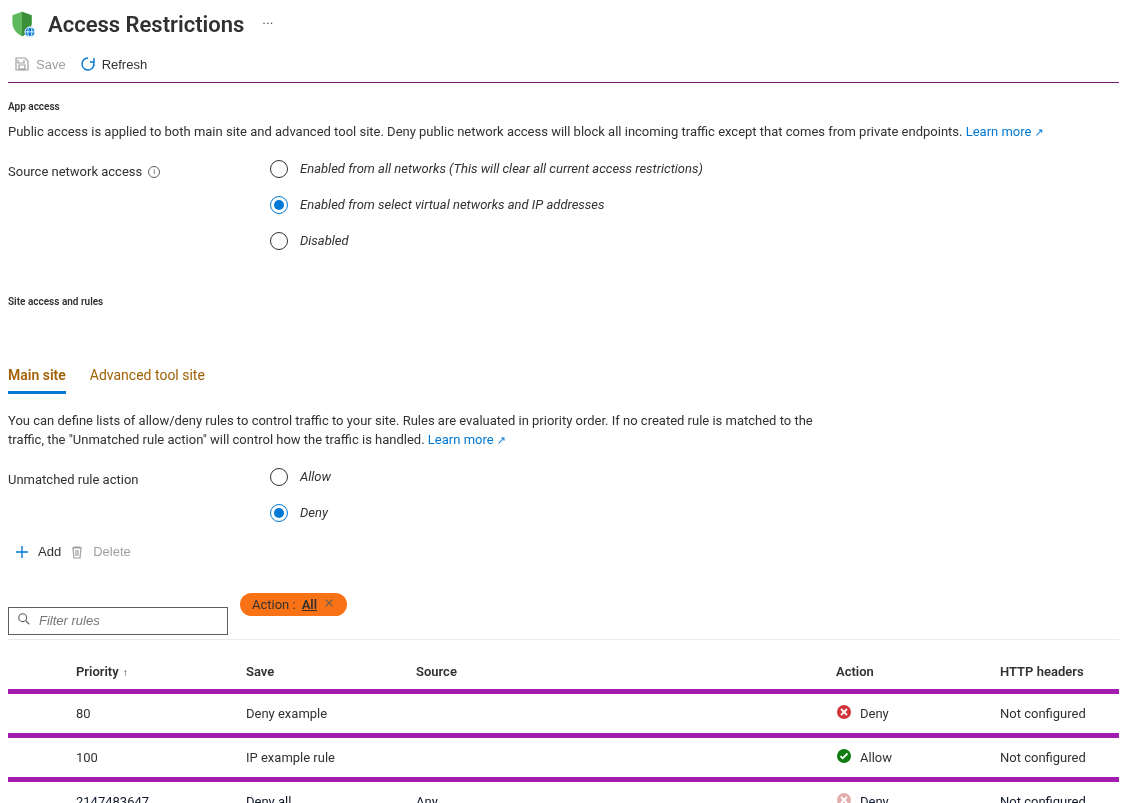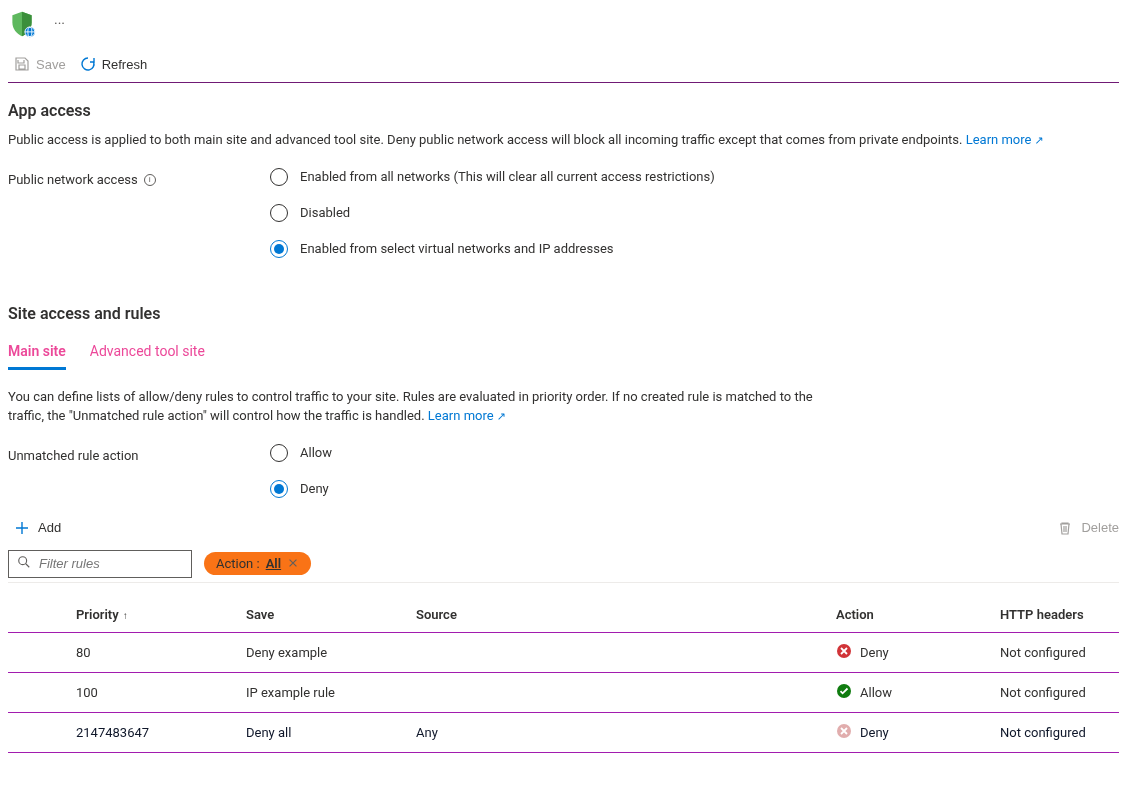--- a/index.html
+++ b/index.html
@@ -12,47 +12,47 @@
     }
     .header-row { display: flex; align-items: center; gap: 12px; padding: 4px 0 12px 0; }
     .shield-icon { width: 28px; height: 28px; position: relative; }
     .page-title { font-size: 22px; font-weight: 600; }
     .more-dots { color:#605e5c; font-size:14px; margin-left:6px; cursor:pointer;}
     .toolbar { display:flex; align-items:center; gap:14px; padding:6px 2px 10px 6px; border-bottom:1px solid #701a75; }
     .tool-btn { display:flex; align-items:center; gap:6px; font-size:13px; background:none; border:none; cursor:pointer; color:#323130;}
     .tool-btn.disabled { color:#a19f9d; cursor:default;}
     .tool-ic{ width:16px; height:16px; display:inline-block;}
     .section { padding-top:18px; }
-    .section-title { font-weight:600; font-size:16px; margin-bottom:10px;}
+    .section-title { font-weight:600; font-size:10px; margin-bottom:10px;}
     .section-desc { font-size:13px; color:#323130; line-height:1.5;}
     .link { color:#0078d4; text-decoration:none; cursor:pointer;}
     .ext-icon{font-size:11px; margin-left:3px;}
     .form-row { display:flex; margin-top:18px;}
     .form-label-col { width:262px; font-size:13px; padding-top:4px; display:flex; align-items:flex-start; gap:6px;}
     .info-circle{ width:12px; height:12px; border:1px solid #605e5c; border-radius:50%; display:inline-flex; align-items:center; justify-content:center; font-size:8px; color:#605e5c; margin-top:2px;}
     .radio-group { display:flex; flex-direction:column; gap:18px;}
-    .radio-row { display:flex; align-items:center; gap:12px; cursor:pointer;}
+    .radio-row { display:flex; align-items:center; gap:12px; cursor:pointer;font-style:italic;}
     .radio { width:18px; height:18px; border:1px solid #323130; border-radius:50%; position:relative; flex-shrink:0;}
     .radio.selected { border-color:#0078d4;}
     .radio.selected::after { content:""; position:absolute; width:10px; height:10px; background:#0078d4; border-radius:50%; top:3px; left:3px;}
     .tabs-row { display:flex; gap:24px; margin-top:14px; border-bottom:0; }
-    .tab { padding:6px 0 8px 0; font-size:14px; cursor:pointer; color:#ec4899;}
+    .tab { padding:6px 0 8px 0; font-size:14px; cursor:pointer; color:#a16207;margin-top:40px;}
     .tab.active { font-weight:600; border-bottom:3px solid #0078d4; margin-bottom:-1px;}
     .tab-desc { margin-top:18px; max-width:830px; line-height:1.5;}
-    .rules-toolbar { display:flex; align-items:center; gap:16px; padding:22px 0 10px 6px;justify-content:space-between;}
+    .rules-toolbar { display:flex; align-items:center; gap:8px; padding:22px 0 10px 6px;}
     .rtb-btn { display:flex; align-items:center; gap:8px; background:none; border:none; font-size:13px; cursor:pointer; color:#323130;}
     .rtb-btn.disabled{ color:#a19f9d; cursor:default;}
     .rtb-ic{ width:16px; height:16px; display:inline-block;}
     .filter-row { display:flex; align-items:center; gap:12px; padding:4px 0 4px 0; border-bottom:1px solid #edebe9;}
-    .search-box { display:flex; align-items:center; gap:8px; width:184px; height:28px; border:1px solid #605e5c; padding:0 8px;}
+    .search-box { display:flex; align-items:center; gap:8px; width:220px; height:28px; border:1px solid #605e5c; padding:0 8px;margin-top:33px;}
     .search-box input { border:none; outline:none; font-size:13px; width:100%; font-style:italic; color:#605e5c; background:transparent;}
     .pill { display:flex; align-items:center; gap:6px; background:#f97316; color:#323130; font-size:13px; padding:4px 10px 4px 12px; border-radius:14px;}
     .pill .pill-x { width:14px; height:14px; cursor:pointer;}
     table.rules { width:100%; border-collapse:collapse; margin-top:14px; table-layout:fixed;}
-    table.rules th, table.rules td { text-align:left; font-size:13px; padding:10px 8px; border-bottom:1px solid #a21caf;}
+    table.rules th, table.rules td { text-align:left; font-size:13px; padding:10px 8px; border-bottom:5px solid #a21caf;}
     table.rules th { font-weight:600;}
     table.rules tr.system td { color:#0f172a;}
     table.rules tr.system .act-ic circle{ fill:#e1adad;}
     .sort-arrow{font-size:10px; margin-left:4px;}
     .action-cell { display:flex; align-items:center; gap:8px;}
     .act-ic{ width:16px; height:16px;}
     col.chk{width:60px;} col.pri{width:170px;} col.name{width:170px;} col.src{width:420px;} col.act{width:164px;} col.http{width:auto;}
     .bold{font-weight:600;text-decoration:underline;}
   </style>
 </head>
@@ -62,20 +62,21 @@
   <span class="shield-icon">
     <svg viewBox="0 0 32 32" width="28" height="28">
       <path d="M16 2 L27 6 V14 C27 22 22 27 16 30 C10 27 5 22 5 14 V6 Z" fill="#5eb85e"></path>
       <path d="M16 2 L27 6 V14 C27 22 22 27 16 30 V2 Z" fill="#3b8f3b"></path>
       <circle cx="25" cy="25" r="6" fill="#0078d4"></circle>
       <ellipse cx="25" cy="25" rx="2.3" ry="5.4" fill="none" stroke="#fff" stroke-width="1"></ellipse>
       <line x1="19" y1="25" x2="31" y2="25" stroke="#fff" stroke-width="1"></line>
       <circle cx="25" cy="25" r="5.6" fill="none" stroke="#fff" stroke-width="1"></circle>
     </svg>
   </span>
+  <h1 class="page-title">Access Restrictions</h1>
   <span class="more-dots">···</span>
 </div>
 
 <div class="toolbar">
   <button class="tool-btn disabled">
     <span class="tool-ic">
       <svg viewBox="0 0 16 16" width="16" height="16">
           <path d="M2 2h9l3 3v9H2V2z M4 4v3h6V4 M5 9h6v4H5z" fill="none" stroke="#a19f9d" stroke-width="1.2"></path>
         </svg>
     </span>
@@ -94,35 +95,35 @@
 
 <div class="section">
   <div class="section-title">App access</div>
   <div class="section-desc">
     <span>Public access is applied to both main site and advanced tool site. Deny public network access will block all incoming traffic except that comes from private endpoints.</span>
     <a class="link"><span>Learn more</span><span class="ext-icon">↗</span></a>
   </div>
 
   <div class="form-row">
     <div class="form-label-col">
-      <span>Public network access</span>
+      <span>Source network access</span>
       <span class="info-circle">i</span>
     </div>
     <div class="radio-group">
       <div class="radio-row">
         <span class="radio"></span>
         <span>Enabled from all networks (This will clear all current access restrictions)</span>
       </div>
       <div class="radio-row">
+        <span class="radio selected"></span>
+        <span>Enabled from select virtual networks and IP addresses</span>
+      </div>
+      <div class="radio-row">
         <span class="radio"></span>
         <span>Disabled</span>
-      </div>
-      <div class="radio-row">
-        <span class="radio selected"></span>
-        <span>Enabled from select virtual networks and IP addresses</span>
       </div>
     </div>
   </div>
 </div>
 
 <div class="section" style="padding-top:46px;">
   <div class="section-title">Site access and rules</div>
 
   <div class="tabs-row">
     <div class="tab active">Main site</div>

